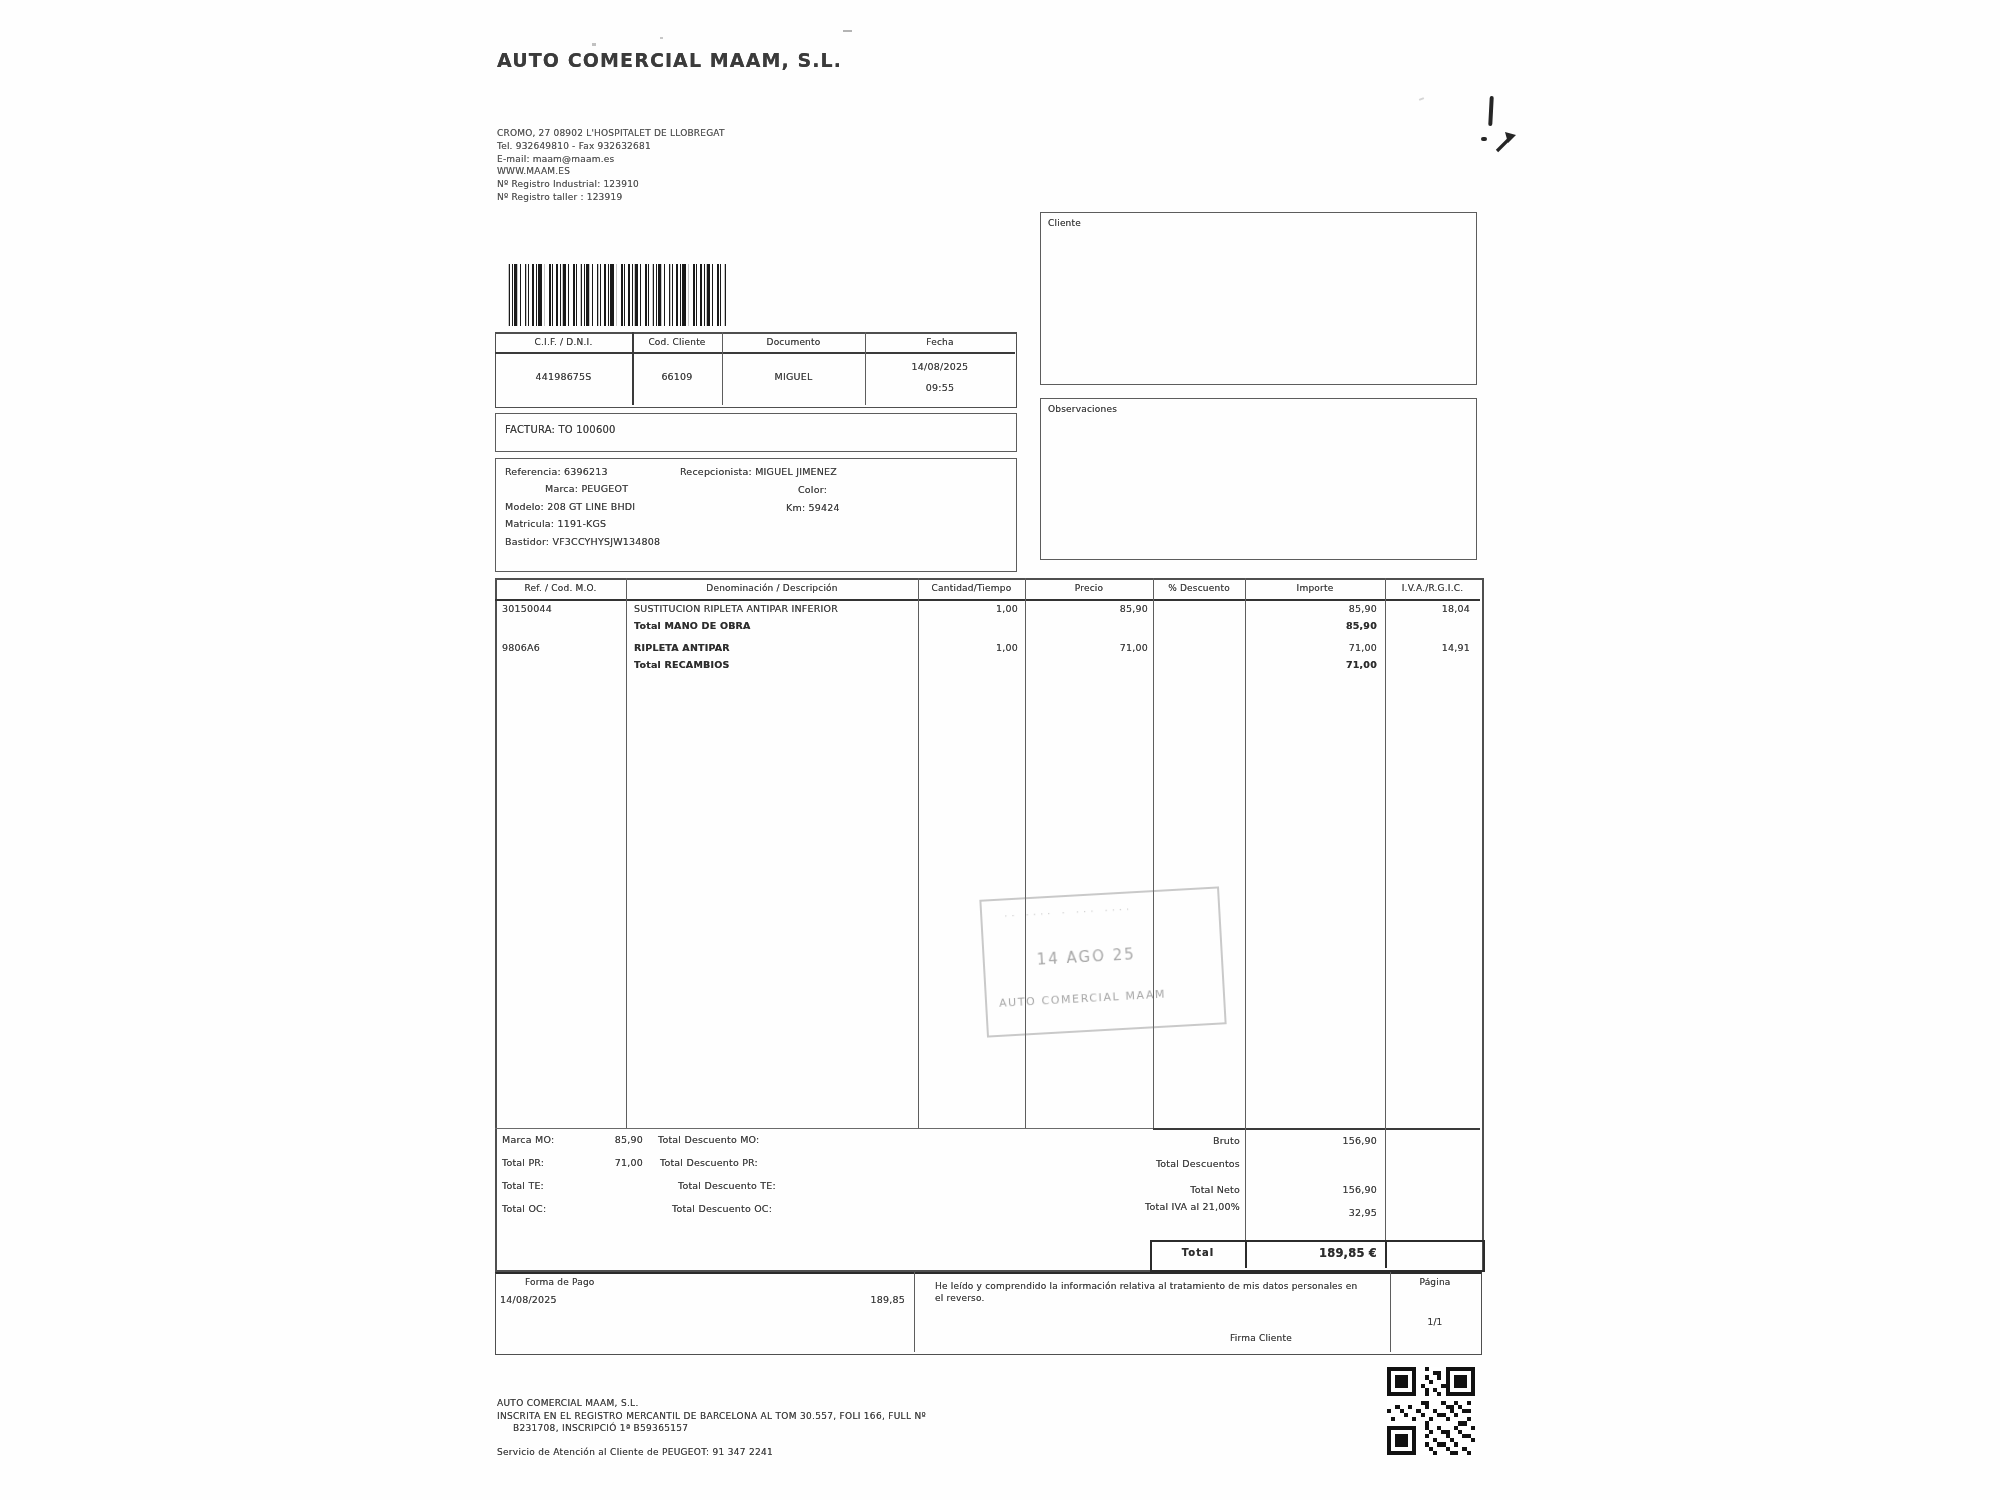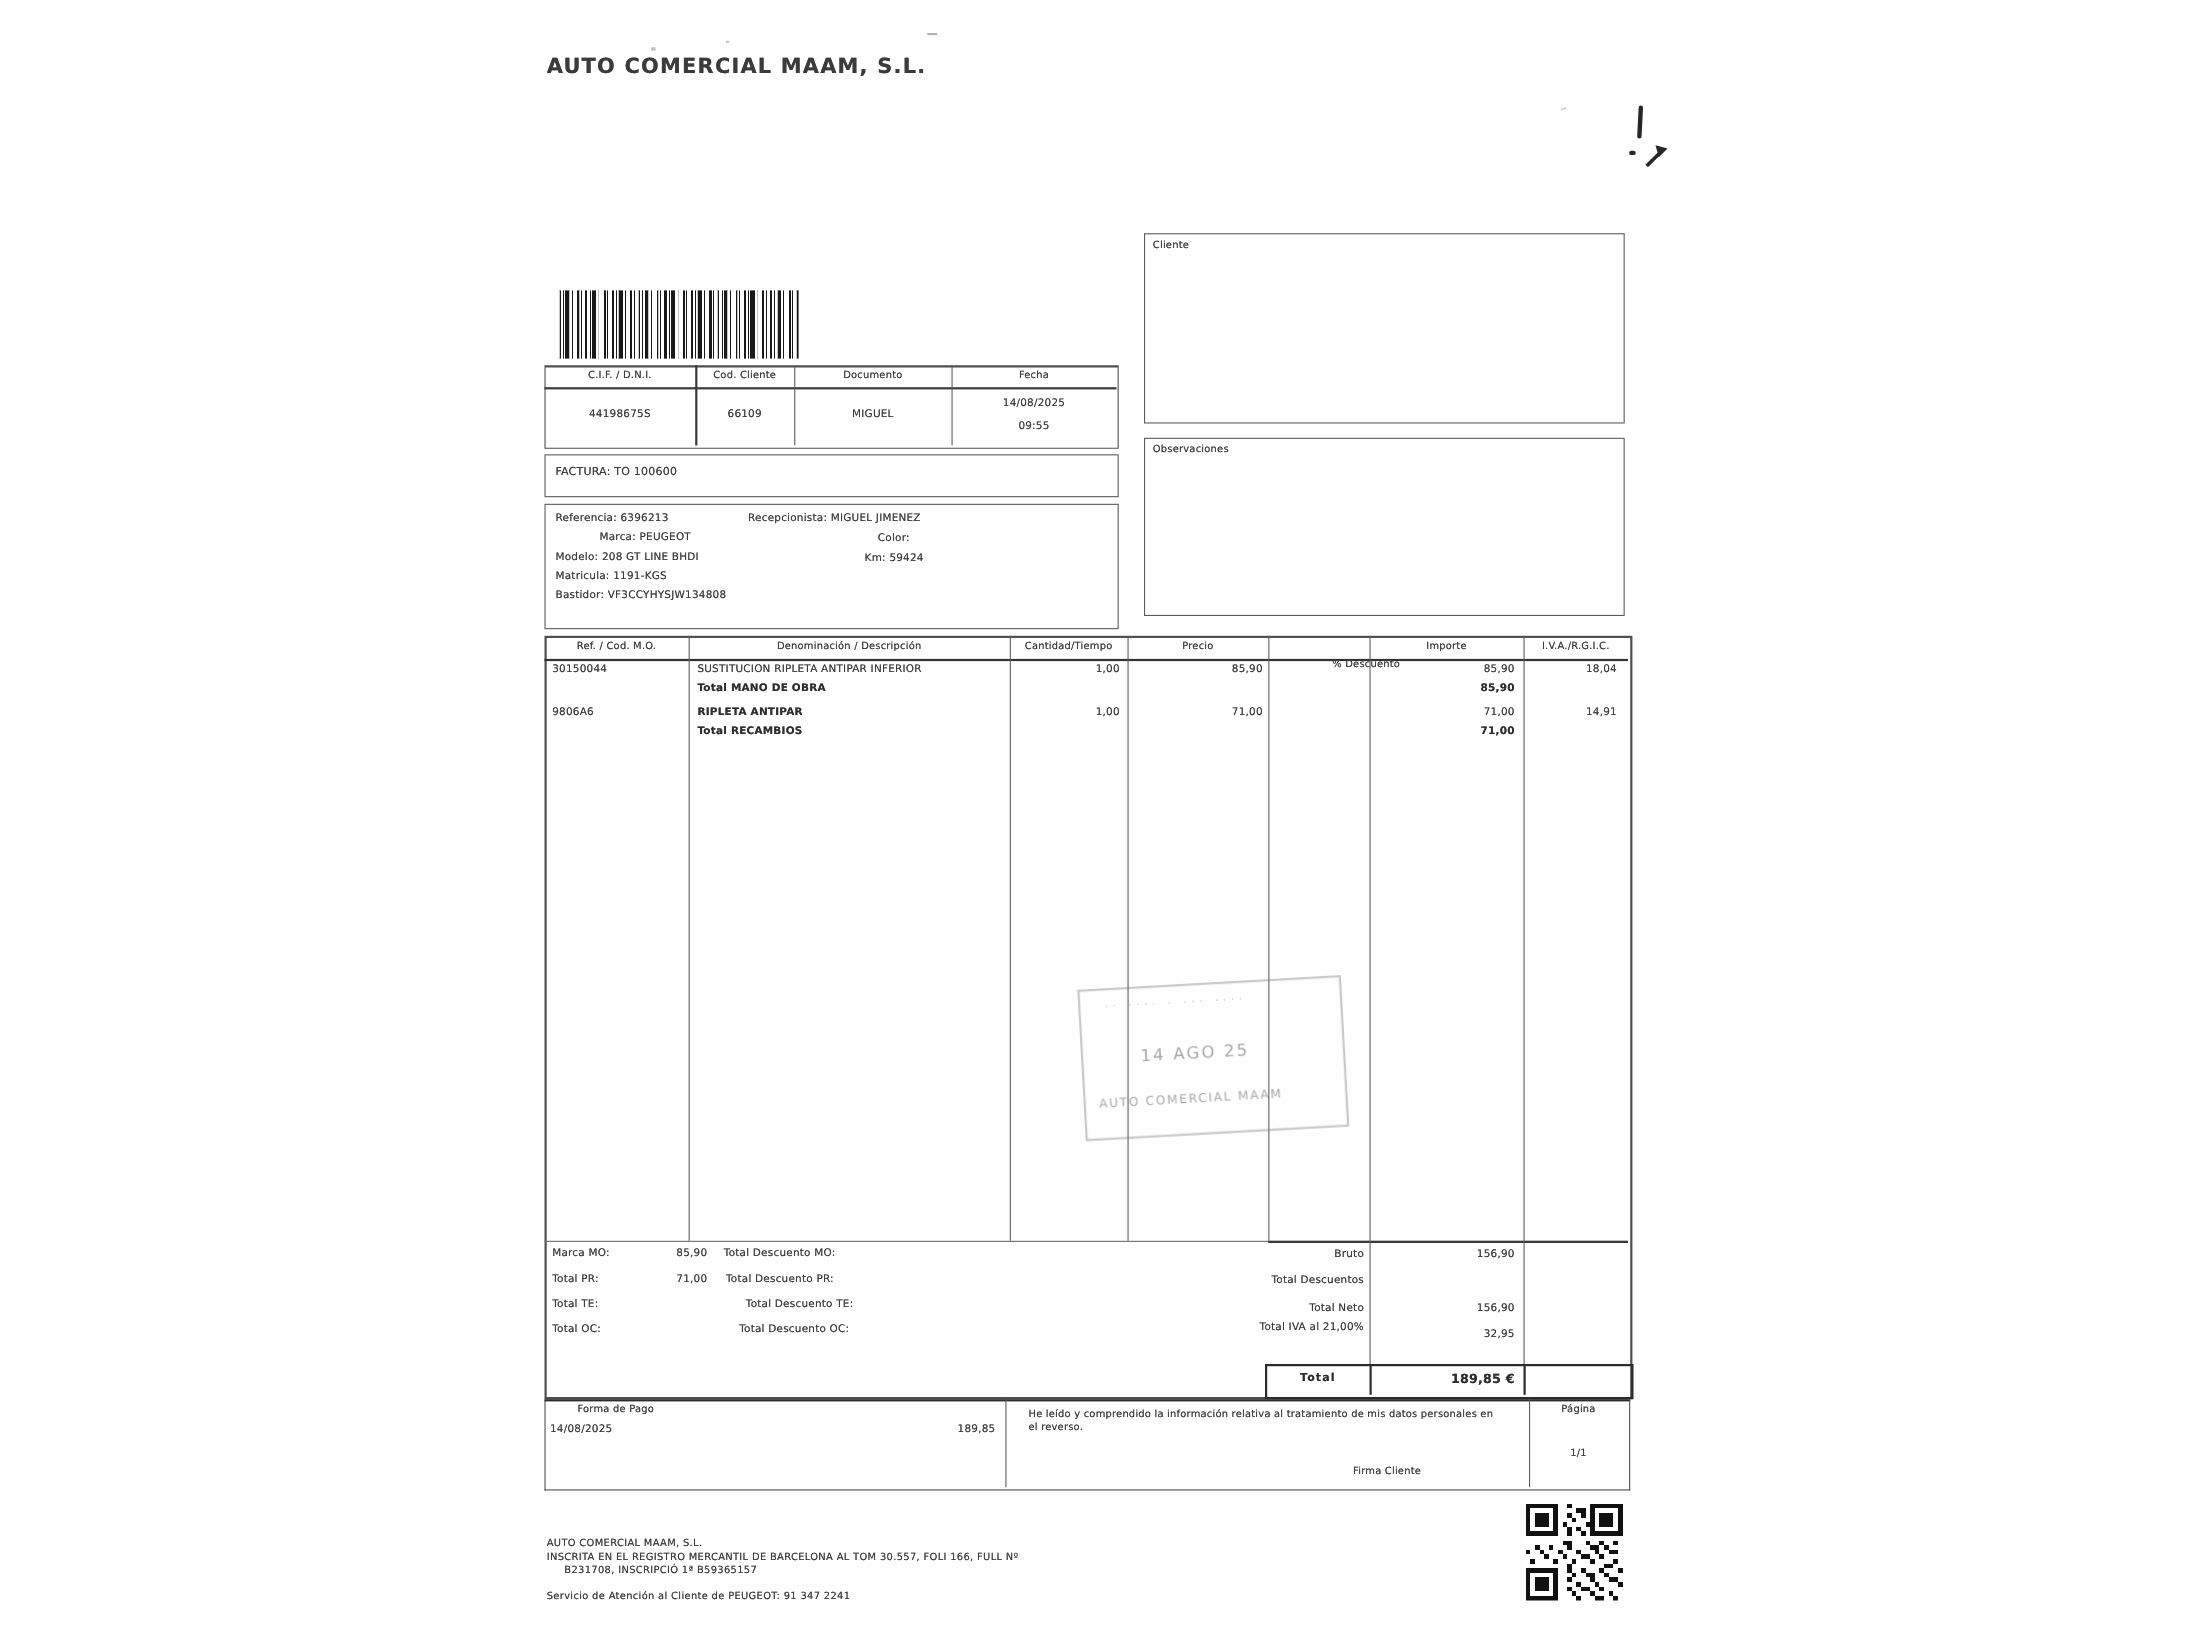--- a/index.html
+++ b/index.html
@@ -41,20 +41,28 @@
   .qr-wrap{position:absolute;left:1385px;top:1367px;width:92px;height:88px;}
   .penmark{position:absolute;background:#262626;}
 </style>
 </head>
 <body>
 
 <div id="page">
 
   <div id="company-name" class="abs" style="left:497px;top:50px;">AUTO COMERCIAL MAAM, S.L.</div>
 
+  <div class="abs" style="left:497px;top:127px;">
+    <div class="addr">CROMO, 27 08902 L'HOSPITALET DE LLOBREGAT</div>
+    <div class="addr">Tel. 932649810   - Fax 932632681</div>
+    <div class="addr">E-mail: maam@maam.es</div>
+    <div class="addr b">WWW.MAAM.ES</div>
+    <div class="addr">Nº Registro Industrial: 123910</div>
+    <div class="addr">Nº Registro taller : 123919</div>
+  </div>
 
   <div id="barcode"></div>
 
   <div class="box" style="left:495px;top:332px;width:520px;height:73px;border-top-width:2.5px;"></div>
   <div class="hline" style="left:495px;top:352px;width:520px;background:#3a3a3a;height:1.6px;"></div>
   <div class="vline" style="left:632px;top:332px;height:73px;background:#3a3a3a;width:1.8px;"></div>
   <div class="vline" style="left:722px;top:332px;height:73px;"></div>
   <div class="vline" style="left:865px;top:332px;height:73px;"></div>
   <div class="t sm center" style="left:497px;top:337px;width:133px;">C.I.F. / D.N.I.</div>
   <div class="t sm center" style="left:634px;top:337px;width:86px;">Cod. Cliente</div>
@@ -91,21 +99,21 @@
   <div class="vline" style="left:918px;top:578px;height:550px;"></div>
   <div class="vline" style="left:1025px;top:578px;height:550px;"></div>
   <div class="vline" style="left:1153px;top:578px;height:550px;"></div>
   <div class="vline" style="left:1245px;top:578px;height:550px;"></div>
   <div class="vline" style="left:1385px;top:578px;height:550px;"></div>
 
   <div class="t sm center" style="left:495px;top:583px;width:131px;">Ref. / Cod. M.O.</div>
   <div class="t sm center" style="left:626px;top:583px;width:292px;">Denominación / Descripción</div>
   <div class="t sm center" style="left:918px;top:583px;width:107px;">Cantidad/Tiempo</div>
   <div class="t sm center" style="left:1025px;top:583px;width:128px;">Precio</div>
-  <div class="t sm center" style="left:1196px;top:583px;width:92px;margin-top:16px;">% Descuento</div>
+  <div class="t sm center" style="left:1153px;top:583px;width:92px;">% Descuento</div>
   <div class="t sm center" style="left:1245px;top:583px;width:140px;">Importe</div>
   <div class="t sm center" style="left:1385px;top:583px;width:95px;">I.V.A./R.G.I.C.</div>
 
   <div class="t" style="left:502px;top:603px;">30150044</div>
   <div class="t" style="left:634px;top:603px;">SUSTITUCION RIPLETA ANTIPAR INFERIOR</div>
   <div class="t right" style="left:918px;top:603px;width:100px;">1,00</div>
   <div class="t right" style="left:1030px;top:603px;width:118px;">85,90</div>
   <div class="t right" style="left:1245px;top:603px;width:132px;">85,90</div>
   <div class="t right" style="left:1385px;top:603px;width:85px;">18,04</div>
 

